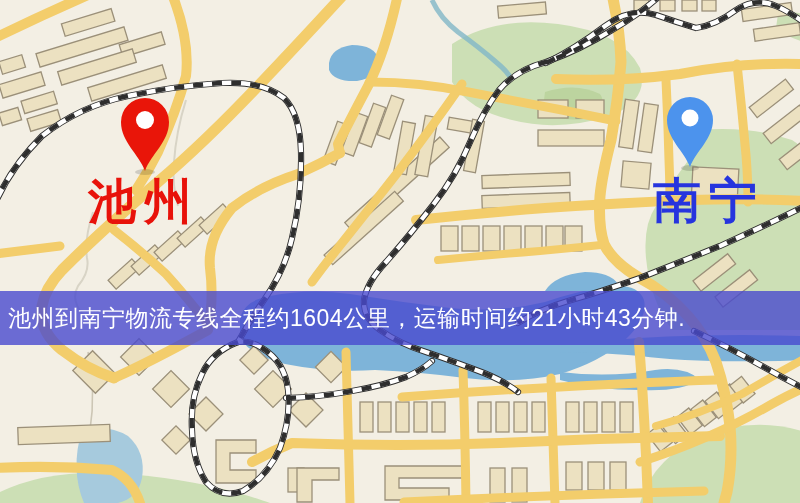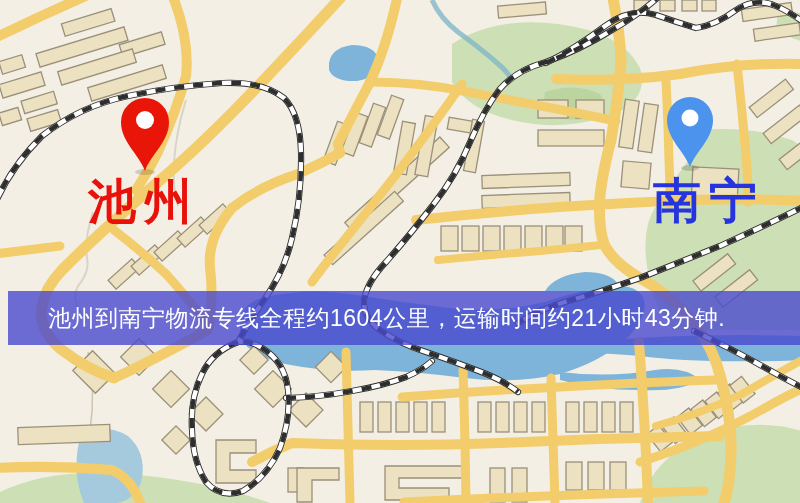--- a/index.html
+++ b/index.html
@@ -18,23 +18,23 @@
   .grn2{fill:#bcd49e;}
   .wat{fill:#7db4da;stroke:none;}
   .wat2{fill:#a5cade;}
   .contour{stroke:#ccc6b4;stroke-width:1.6;fill:none;}
   .stream{stroke:#d8d4c6;stroke-width:2;fill:none;}
   .city-label{position:absolute;font-family:"Liberation Serif",serif;
       font-size:48px;font-weight:600;letter-spacing:8px;line-height:1;
       white-space:nowrap;user-select:none;}
   .origin-label{left:88px;top:178px;color:#e8120a;}
   .dest-label{left:641px;top:177px;color:#2634de;margin-left:12px;}
-  .banner{position:absolute;left:8px;right:0;top:291px;height:54px;
+  .banner{position:absolute;left:0;right:0;top:291px;height:54px;
       background:rgba(72,74,206,.80);color:#fff;font-size:23px;
-      line-height:54px;padding-left:40px;white-space:nowrap;overflow:hidden;
+      line-height:54px;padding-left:8px;white-space:nowrap;overflow:hidden;
       letter-spacing:.5px;}
 </style>
 </head>
 <body>
 
 <div class="stage">
 
   <svg class="map-svg" width="800" height="503" viewBox="0 0 800 503">
     <defs>
       <path id="rwa1" d="M-6,206 Q10,168 42,136 Q80,106 128,96 Q175,86 222,83 Q262,81 284,98 Q300,114 301,152 Q302,196 292,238 Q285,270 264,300 Q250,320 238,342"></path>

